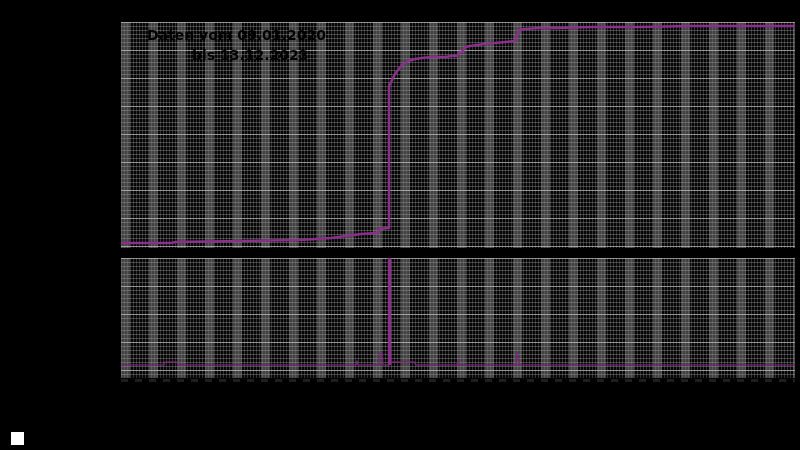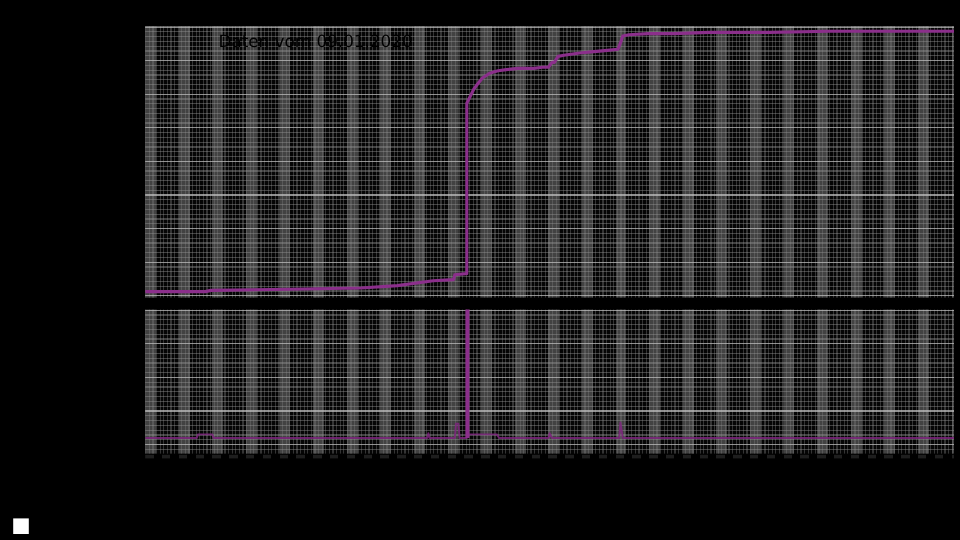--- a/index.html
+++ b/index.html
@@ -16,22 +16,22 @@
       repeating-linear-gradient(180deg, rgba(205,205,205,.55) 0 1px, transparent 1px 28px),
       repeating-linear-gradient(180deg, rgba(150,150,150,.42) 0 1px, transparent 1px 4px),
       repeating-linear-gradient(90deg, rgba(122,122,122,.52) 0 9px, transparent 9px 28px),
       repeating-linear-gradient(90deg, rgba(128,128,128,.38) 0 1px, transparent 1px 3px);
   }
   .panel-top{left:121px;top:22px;width:674px;height:226px;}
   .panel-bottom{left:121px;top:258px;width:674px;height:120px;}
   .panel svg{position:absolute;inset:0;width:100%;height:100%;display:block;}
   .annotation{
     position:absolute;left:26px;top:3px;width:166px;
-    color:#000;font-size:14px;font-weight:normal;line-height:20px;
-    letter-spacing:0px;white-space:nowrap;margin-left:35px;
+    color:#000;font-size:14px;font-weight:bold;line-height:20px;
+    letter-spacing:0px;white-space:nowrap;
   }
   .annotation .line2{margin-left:45px;}
   .tickstrip{
     position:absolute;left:121px;top:379px;width:674px;height:3px;
     background:repeating-linear-gradient(90deg,#1e1e1e 0 7px,#000 7px 14px);
   }
   .legend-swatch{
     position:absolute;left:11px;top:432px;width:13px;height:13px;
   }
 </style>
@@ -39,20 +39,21 @@
 <body>
 
 <div class="stage">
 
   <div class="panel panel-top">
     <svg viewBox="0 0 674 226" preserveAspectRatio="none">
         <polyline points="0,221 50,221 55,220 120,219 180,218 210,216 240,212 257,211 258,207 267,206 268,206 268,64 271,58 274,52 277,48 281,43 287,39 294,37 301,36 311,35 324,35 331,34 336,34 339,30 341,30 344,25 349,24 356,23 364,22 374,21 385,20 394,19 396,14 398,8 403,7 419,6 440,6 470,5 520,5 570,4 630,4 674,4" fill="none" stroke="#8b2f8b" stroke-width="2.6" stroke-linejoin="round"></polyline>
       </svg>
     <div class="annotation">
       <div class="line1">Daten vom 09.01.2020</div>
+      <div class="line2">bis 13.12.2023</div>
     </div>
   </div>
 
   <div class="panel panel-bottom">
     <svg viewBox="0 0 674 120" preserveAspectRatio="none">
         <polyline points="0,107 43,107 44,104 56,104 57,107 235,107 236,103 237,107 258,107 259,95 261,95 262,107 268,107 270,104 293,104 295,107 336,107 337,103 339,107 395,107 396,94 398,107 674,107" fill="none" stroke="#7c247c" stroke-width="1.6" stroke-linejoin="round" stroke-opacity="0.85"></polyline>
         <polyline points="268,107 268,0 269,0 269,107" fill="none" stroke="#8b2f8b" stroke-width="2.4" stroke-linejoin="round"></polyline>
       </svg>
   </div>
 

